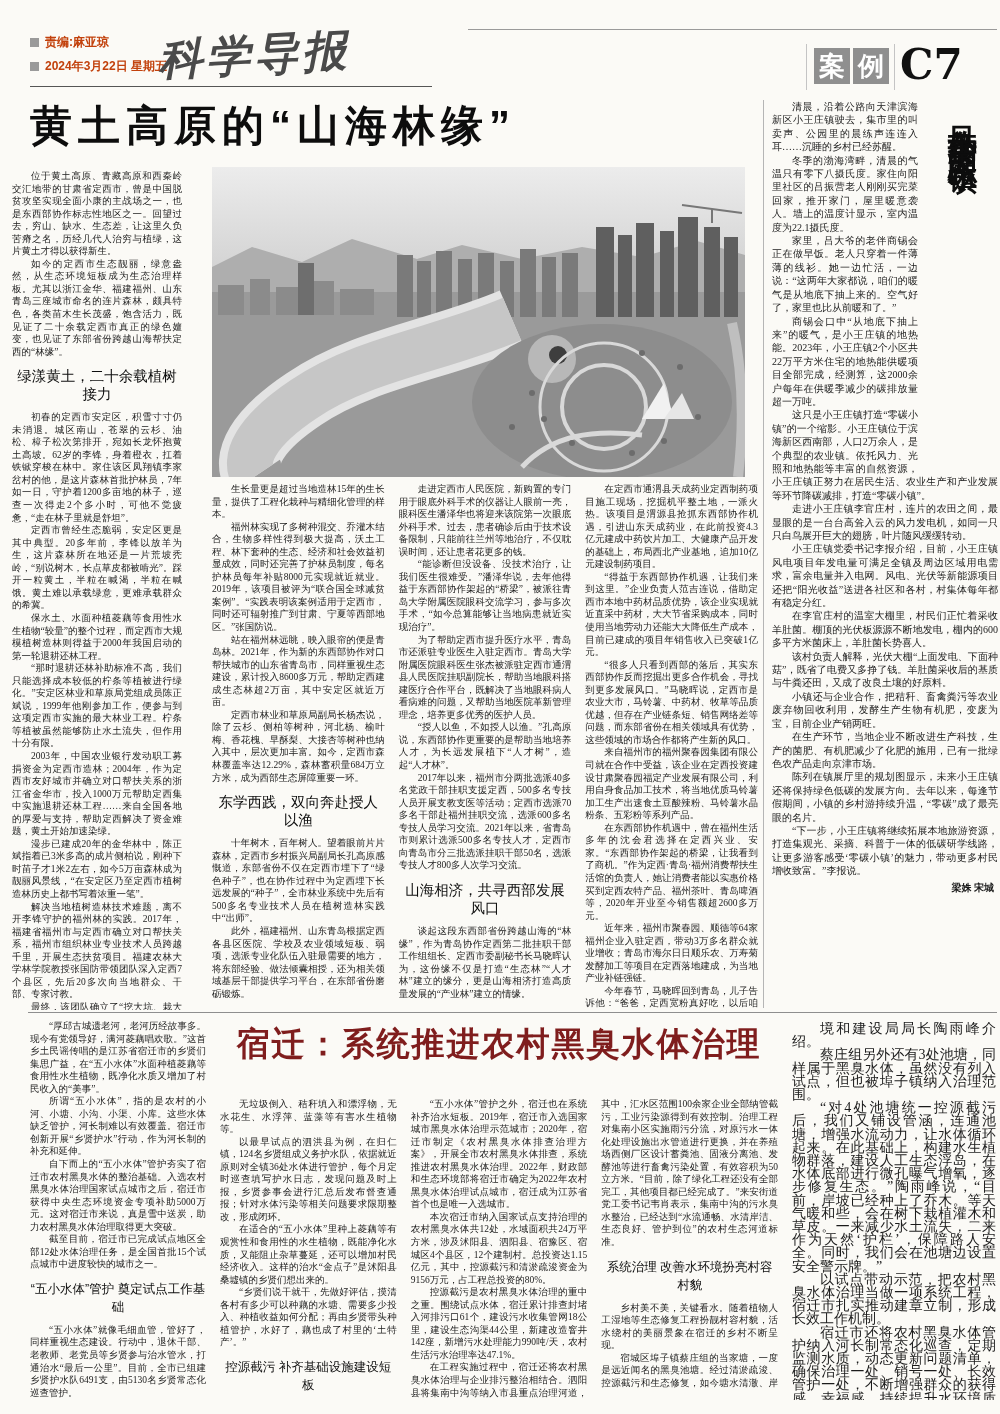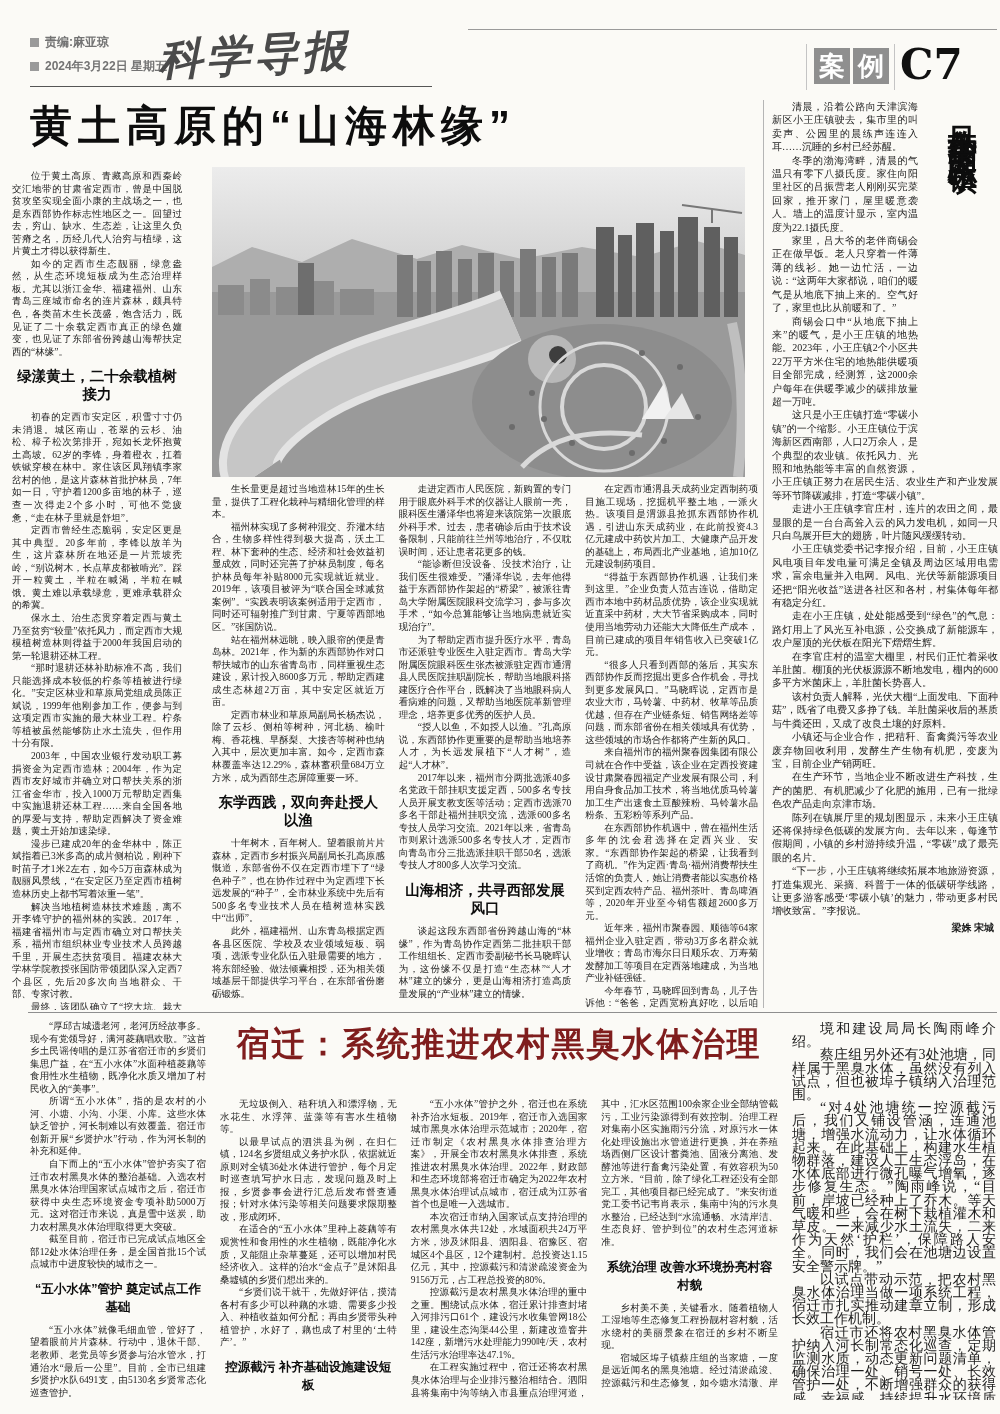--- a/index.html
+++ b/index.html
@@ -2,21 +2,21 @@
 <html><head>
 <meta charset="utf-8">
 <style>
   html,body{margin:0;padding:0;}
   .page{position:relative;width:1000px;height:1414px;background:#fbfaf6;color:#1b1b1b;
         font-family:"Liberation Serif",serif;overflow:hidden;}
   .abs{position:absolute;}
   .rule{position:absolute;background:#9a9a9a;}
   
   .hdr-left{left:30px;top:34px;width:402px;height:52px;border-bottom:1.5px solid #555;
-            font-family:"Liberation Sans",sans-serif;font-size:12px;font-weight:bold;color:#737373;}
+            font-family:"Liberation Sans",sans-serif;font-size:12px;font-weight:bold;color:#c2410c;}
   .hdr-line{display:flex;align-items:center;gap:6px;margin-bottom:7px;}
   .sq{width:9px;height:9px;background:#9a9a9a;display:inline-block;}
   .masthead{left:158px;top:26px;font-family:"DejaVu Serif",serif;font-style:italic;font-weight:bold;
             font-size:44px;color:#4a4a4a;letter-spacing:4px;transform:rotate(-3deg);}
   .sec-box{position:absolute;top:48px;width:36px;height:36px;background:#8f8f8f;color:#fff;
            font-family:"Liberation Sans",sans-serif;font-weight:bold;font-size:26px;
            display:flex;align-items:center;justify-content:center;}
   .pageno{left:900px;top:40px;font-family:"DejaVu Serif",serif;font-weight:bold;font-size:42px;color:#111;}
   
   .main-headline{left:30px;top:98px;width:700px;margin:0;font-family:"Liberation Sans",sans-serif;
@@ -24,21 +24,21 @@
   .v-headline{float:right;width:70px;height:352px;margin:2px 0 8px 10px;
               writing-mode:vertical-rl;font-family:"Liberation Sans",sans-serif;font-weight:900;
               font-size:29px;letter-spacing:4px;color:#0d0d0d;line-height:70px;}
   .bottom-headline{left:220px;top:1022px;width:558px;margin:0;text-align:center;
                    font-family:"Liberation Sans",sans-serif;font-weight:900;font-size:33px;
                    letter-spacing:2px;color:#7f1d1d;}
   
   .body{font-size:9.5px;line-height:12.55px;text-align:justify;overflow:hidden;}
   .body .para{margin:0;text-indent:2em;}
   .body .subhead{margin:9px 0 8px 0;text-align:center;font-family:"Liberation Sans",sans-serif;
-                 font-weight:bold;font-size:14.5px;line-height:18px;text-indent:0;color:#0d0d0d;}
+                 font-weight:normal;font-size:14.5px;line-height:18px;text-indent:0;color:#0d0d0d;}
   .small-sub .subhead{font-size:12.5px;}
   .body .byline{margin:3px 0 0 0;text-align:right;font-weight:bold;padding-right:4px;}
   .col1{left:12px;top:170px;width:170px;height:840px;}
   .cols3{left:212px;top:483px;width:546px;height:527px;column-count:3;column-gap:14px;column-fill:auto;}
   .right-art{left:772px;top:100px;width:226px;height:908px;font-size:10px;line-height:13.4px;}
   .b-col1{left:30px;top:1020px;width:176px;height:378px;}
   .b-cols{left:220px;top:1098px;width:558px;height:302px;column-count:3;column-gap:14px;column-fill:auto;}
   .b-col5{left:792px;top:1022px;width:204px;height:378px;font-size:14px;line-height:13.2px;}
   
   .photo{left:212px;top:167px;width:533px;height:310px;background:#bdbdbd;overflow:hidden;}
@@ -70,21 +70,21 @@
   <div class="abs pageno">C7</div>
 
   <h1 class="abs main-headline">黄土高原的“山海林缘”</h1>
 
   <div class="abs col1 body">
       <p class="para">位于黄土高原、青藏高原和西秦岭交汇地带的甘肃省定西市，曾是中国脱贫攻坚实现全面小康的主战场之一，也是东西部协作标志性地区之一。回望过去，穷山、缺水、生态差，让这里久负苦瘠之名，历经几代人治穷与植绿，这片黄土才得以获得新生。</p>
       <p class="para">如今的定西市生态靓丽，绿意盎然，从生态环境短板成为生态治理样板。尤其以浙江金华、福建福州、山东青岛三座城市命名的连片森林，颇具特色，各类苗木生长茂盛，饱含活力，既见证了二十余载定西市真正的绿色嬗变，也见证了东部省份跨越山海帮扶定西的“林缘”。</p>
       <h3 class="subhead">绿漾黄土，二十余载植树接力</h3>
       <p class="para">初春的定西市安定区，积雪寸寸仍未消退。城区南山，苍翠的云杉、油松、樟子松次第排开，宛如长龙怀抱黄土高坡。62岁的李锋，身着橙衣，扛着铁锨穿梭在林中。家住该区凤翔镇李家岔村的他，是这片森林首批护林员，7年如一日，守护着1200多亩地的林子，巡查一次得走2个多小时，可他不觉疲惫，“走在林子里就是舒坦”。</p>
       <p class="para">定西市曾经生态脆弱，安定区更是其中典型。20多年前，李锋以放羊为生，这片森林所在地还是一片荒坡秃岭，“别说树木，长点草皮都被啃光”。踩开一粒黄土，半粒在喊渴，半粒在喊饿。黄土难以承载绿意，更难承载群众的希冀。</p>
-      <p class="para">保水土、治生态贯穿着定西与黄土乃至贫穷“较量”依托风力，而定西市大规模植树造林则得益于2000年我国启动的第一轮退耕还林工程。</p>
+      <p class="para">保水土、水面种植菱藕等食用性水生植物“较量”的整个过程，而定西市大规模植树造林则得益于2000年我国启动的第一轮退耕还林工程。</p>
       <p class="para">“那时退耕还林补助标准不高，我们只能选择成本较低的柠条等植被进行绿化。”安定区林业和草原局党组成员陈正斌说，1999年他刚参加工作，便参与到这项定西市实施的最大林业工程。柠条等植被虽然能够防止水土流失，但作用十分有限。</p>
       <p class="para">2003年，中国农业银行发动职工募捐资金为定西市造林；2004年，作为定西市友好城市并确立对口帮扶关系的浙江省金华市，投入1000万元帮助定西集中实施退耕还林工程……来自全国各地的厚爱与支持，帮助定西解决了资金难题，黄土开始加速染绿。</p>
       <p class="para">漫步已建成20年的金华林中，陈正斌指着已3米多高的成片侧柏说，刚种下时苗子才1米2左右，如今5万亩森林成为靓丽风景线，“在安定区乃至定西市植树造林历史上都书写着浓重一笔”。</p>
       <p class="para">解决当地植树造林技术难题，离不开李锋守护的福州林的实践。2017年，福建省福州市与定西市确立对口帮扶关系，福州市组织林业专业技术人员跨越千里，开展生态扶贫项目。福建农林大学林学院教授张国防带领团队深入定西7个县区，先后20多次向当地群众、干部、专家讨教。</p>
       <p class="para">最终，该团队确立了“挖大坑、栽大苗、施大肥、浇大水”的植树造林理念，选择适宜当地种植的云杉、油松、樟子松等树种，建成超万亩森林。生态林造林成活率达95%以上，林木3年的</p>
     </div>
 
   <div class="abs photo">
     <svg width="533" height="310" viewBox="0 0 533 310">
       <defs>
@@ -187,39 +187,38 @@
 
   <div class="abs right-art body">
     <div class="v-headline">风车转动下的『零碳小镇』</div>
   <p class="para">清晨，沿着公路向天津滨海新区小王庄镇驶去，集市里的叫卖声、公园里的晨练声连连入耳……沉睡的乡村已经苏醒。</p>
       <p class="para">冬季的渤海湾畔，清晨的气温只有零下八摄氏度。家住向阳里社区的吕振营老人刚刚买完菜回家，推开家门，屋里暖意袭人。墙上的温度计显示，室内温度为22.1摄氏度。</p>
       <p class="para">家里，吕大爷的老伴商锡会正在做早饭。老人只穿着一件薄薄的线衫。她一边忙活，一边说：“这两年大家都说，咱们的暖气是从地底下抽上来的。空气好了，家里也比从前暖和了。”</p>
       <p class="para">商锡会口中“从地底下抽上来”的暖气，是小王庄镇的地热能。2023年，小王庄镇2个小区共22万平方米住宅的地热能供暖项目全部完成，经测算，这2000余户每年在供暖季减少的碳排放量超一万吨。</p>
       <p class="para">这只是小王庄镇打造“零碳小镇”的一个缩影。小王庄镇位于滨海新区西南部，人口2万余人，是个典型的农业镇。依托风力、光照和地热能等丰富的自然资源，小王庄镇正努力在居民生活、农业生产和产业发展等环节降碳减排，打造“零碳小镇”。</p>
       <p class="para">走进小王庄镇李官庄村，连片的农田之间，最显眼的是一台台高耸入云的风力发电机，如同一只只白鸟展开巨大的翅膀，叶片随风缓缓转动。</p>
       <p class="para">小王庄镇党委书记李报介绍，目前，小王庄镇风电项目年发电量可满足全镇及周边区域用电需求，富余电量并入电网。风电、光伏等新能源项目还把“阳光收益”送进各社区和各村，村集体每年都有稳定分红。</p>
-      <p class="para">走在小王庄镇，处处能感受到“绿色”的气息：路灯用上了风光互补电源，公交换成了新能源车，农户屋顶的光伏板在阳光下熠熠生辉。</p>
       <p class="para">在李官庄村的温室大棚里，村民们正忙着采收羊肚菌。棚顶的光伏板源源不断地发电，棚内的600多平方米菌床上，羊肚菌长势喜人。</p>
       <p class="para">该村负责人解释，光伏大棚“上面发电、下面种菇”，既省了电费又多挣了钱。羊肚菌采收后的基质与牛粪还田，又成了改良土壤的好原料。</p>
       <p class="para">小镇还与企业合作，把秸秆、畜禽粪污等农业废弃物回收利用，发酵生产生物有机肥，变废为宝，目前企业产销两旺。</p>
       <p class="para">在生产环节，当地企业不断改进生产科技，生产的菌肥、有机肥减少了化肥的施用，已有一批绿色农产品走向京津市场。</p>
       <p class="para">陈列在镇展厅里的规划图显示，未来小王庄镇还将保持绿色低碳的发展方向。去年以来，每逢节假期间，小镇的乡村游持续升温，“零碳”成了最亮眼的名片。</p>
       <p class="para">“下一步，小王庄镇将继续拓展本地旅游资源，打造集观光、采摘、科普于一体的低碳研学线路，让更多游客感受‘零碳小镇’的魅力，带动更多村民增收致富。”李报说。</p>
       <p class="byline">梁姝  宋城</p>
     </div>
 
   <div class="rule" style="left:28px;top:1012px;width:969px;height:1px;background:#8e8e8e;"></div>
 
   <div class="abs b-col1 body small-sub">
       <p class="para">“厚邱古城遗老河，老河历经故事多。现今有党领导好，满河菱藕唱欢歌。”这首乡土民谣传唱的是江苏省宿迁市的乡贤们集思广益，在“五小水体”水面种植菱藕等食用性水生植物，既净化水质又增加了村民收入的“美事”。</p>
       <p class="para">所谓“五小水体”，指的是农村的小河、小塘、小沟、小渠、小库。这些水体缺乏管护，河长制难以有效覆盖。宿迁市创新开展“乡贤护水”行动，作为河长制的补充和延伸。</p>
       <p class="para">自下而上的“五小水体”管护夯实了宿迁市农村黑臭水体的整治基础。入选农村黑臭水体治理国家试点城市之后，宿迁市获得中央生态环境资金专项补助5000万元。这对宿迁市来说，真是雪中送炭，助力农村黑臭水体治理取得更大突破。</p>
       <p class="para">截至目前，宿迁市已完成试点地区全部12处水体治理任务，是全国首批15个试点城市中进度较快的城市之一。</p>
       <h3 class="subhead">“五小水体”管护  奠定试点工作基础</h3>
-      <p class="para">“五小水体”就像毛细血管，管好了，望着眼前片片森林。行动中，退休干部、老教师、老党员等乡贤参与治水管水，打通治水“最后一公里”。目前，全市已组建乡贤护水队6491支，由5130名乡贤常态化巡查管护。</p>
+      <p class="para">“五小水体”就像毛细血管，管好了，同样重视生态建设。行动中，退休干部、老教师、老党员等乡贤参与治水管水，打通治水“最后一公里”。目前，全市已组建乡贤护水队6491支，由5130名乡贤常态化巡查管护。</p>
     </div>
 
   <h2 class="abs bottom-headline">宿迁：系统推进农村黑臭水体治理</h2>
 
   <div class="abs b-cols body small-sub">
       <p class="para">无垃圾倒入、秸秆填入和漂浮物，无水花生、水浮萍、蓝藻等有害水生植物等。</p>
       <p class="para">以最早试点的泗洪县为例，在归仁镇，124名乡贤组成义务护水队，依据就近原则对全镇36处水体进行管护，每个月定时巡查填写护水日志，发现问题及时上报，乡贤参事会进行汇总后发布督查通报；针对水体污染等相关问题要求限期整改，形成闭环。</p>
       <p class="para">在适合的“五小水体”里种上菱藕等有观赏性和食用性的水生植物，既能净化水质，又能阻止杂草蔓延，还可以增加村民经济收入。这样的治水“金点子”是沭阳县桑墟镇的乡贤们想出来的。</p>
       <p class="para">“乡贤们说干就干，先做好评估，摸清各村有多少可以种藕的水塘、需要多少投入、种植收益如何分配；再由乡贤带头种植管护，水好了，藕也成了村里的‘土特产’。”</p>
       <h3 class="subhead">控源截污  补齐基础设施建设短板</h3>

